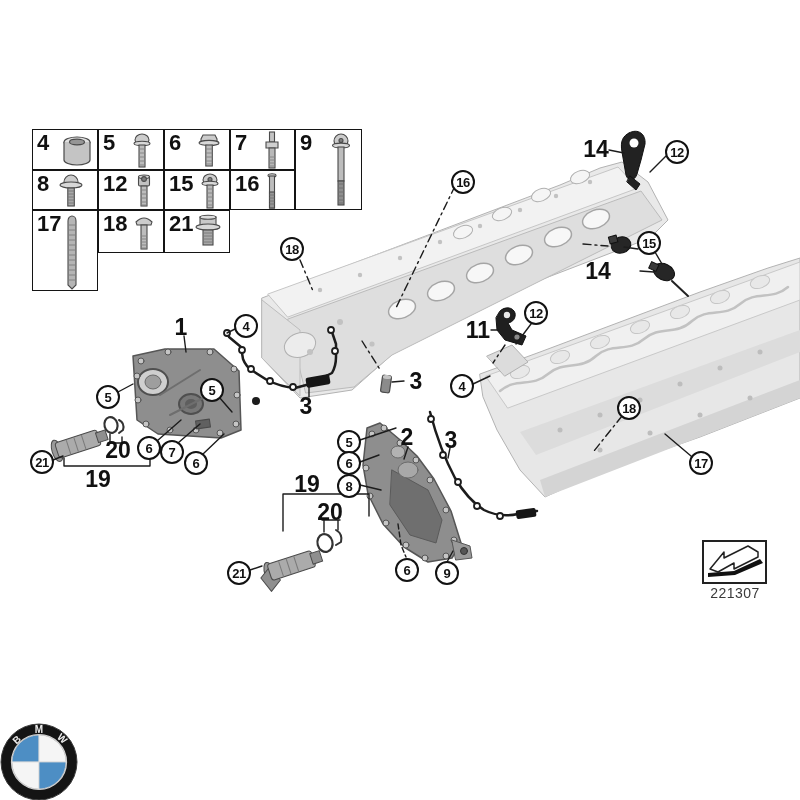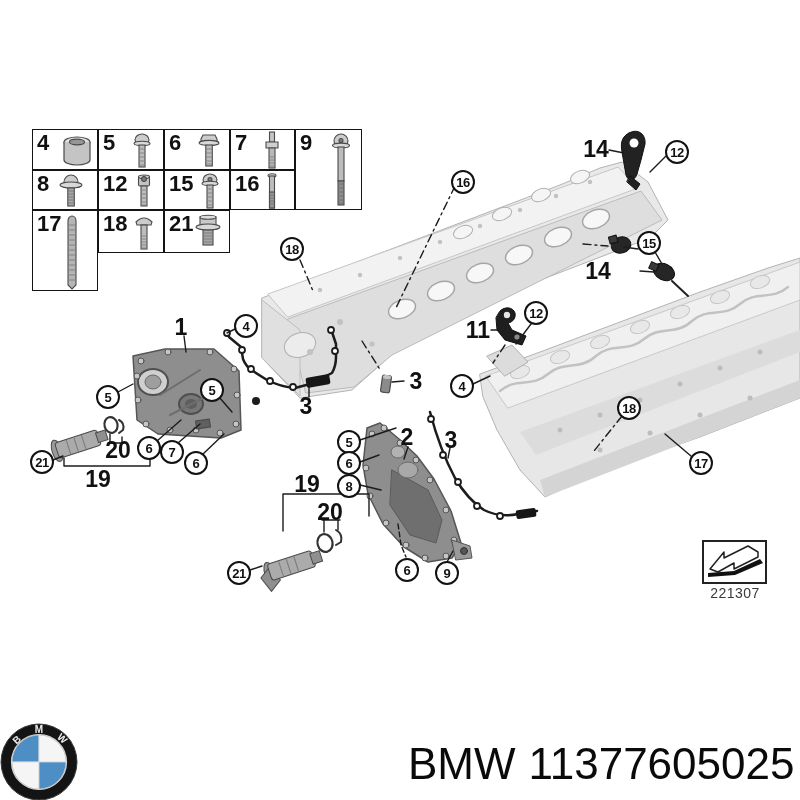--- a/index.html
+++ b/index.html
@@ -458,15 +458,14 @@
     <path d="M39,39 L39,12 A27,27 0 0 0 12,39 Z" fill="#4d8ec4" stroke="#d9d9d9" stroke-width="0.8"></path>
     <path d="M39,39 L66,39 A27,27 0 0 0 39,12 Z" fill="#f5f5f5" stroke="#d9d9d9" stroke-width="0.8"></path>
     <path d="M39,39 L12,39 A27,27 0 0 0 39,66 Z" fill="#f5f5f5" stroke="#d9d9d9" stroke-width="0.8"></path>
     <path d="M39,39 L39,66 A27,27 0 0 0 66,39 Z" fill="#4d8ec4" stroke="#d9d9d9" stroke-width="0.8"></path>
     <g fill="#ededed" font-family="Liberation Sans, sans-serif" font-size="10" font-weight="bold" text-anchor="middle">
       <text x="17" y="20" transform="rotate(-44 17 17)">B</text>
       <text x="39" y="10">M</text>
       <text x="62" y="19" transform="rotate(44 62 16)">W</text>
     </g>
   </svg>
-  <div class="brandline"><span>BMW</span><span class="sp"></span><span>11377605025</span></div>
 
 </div>
 
 </body></html>

